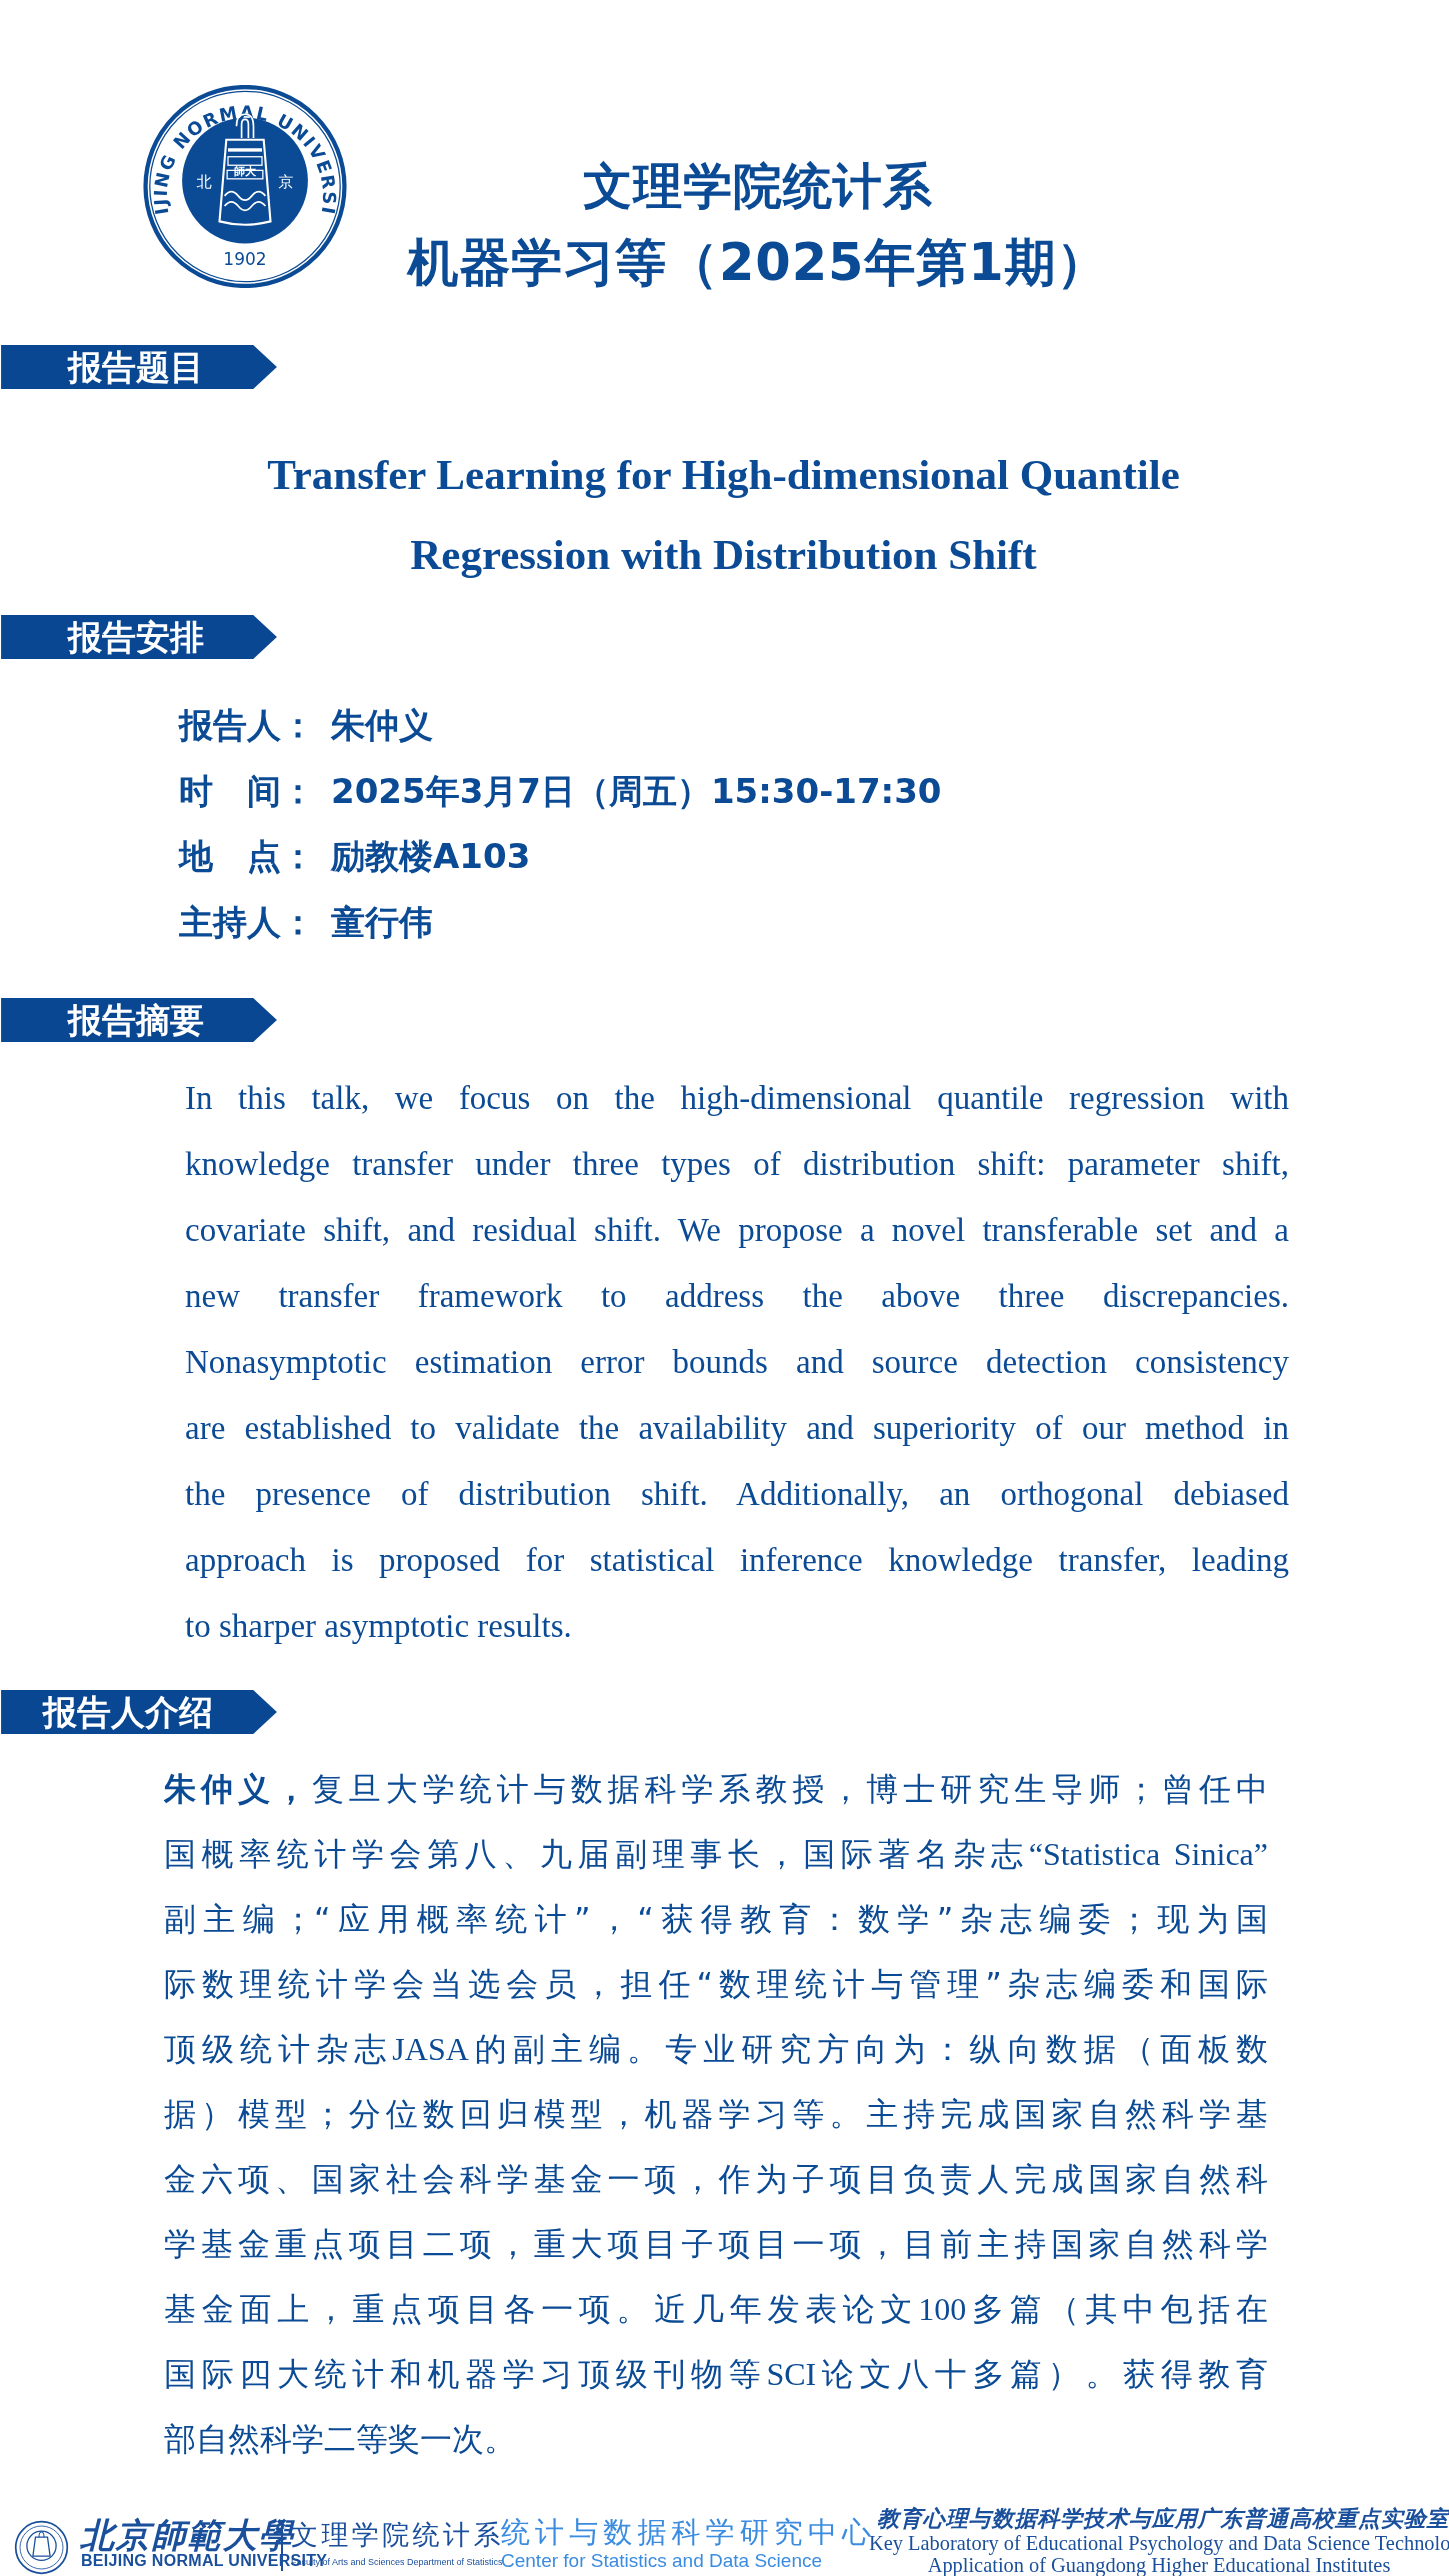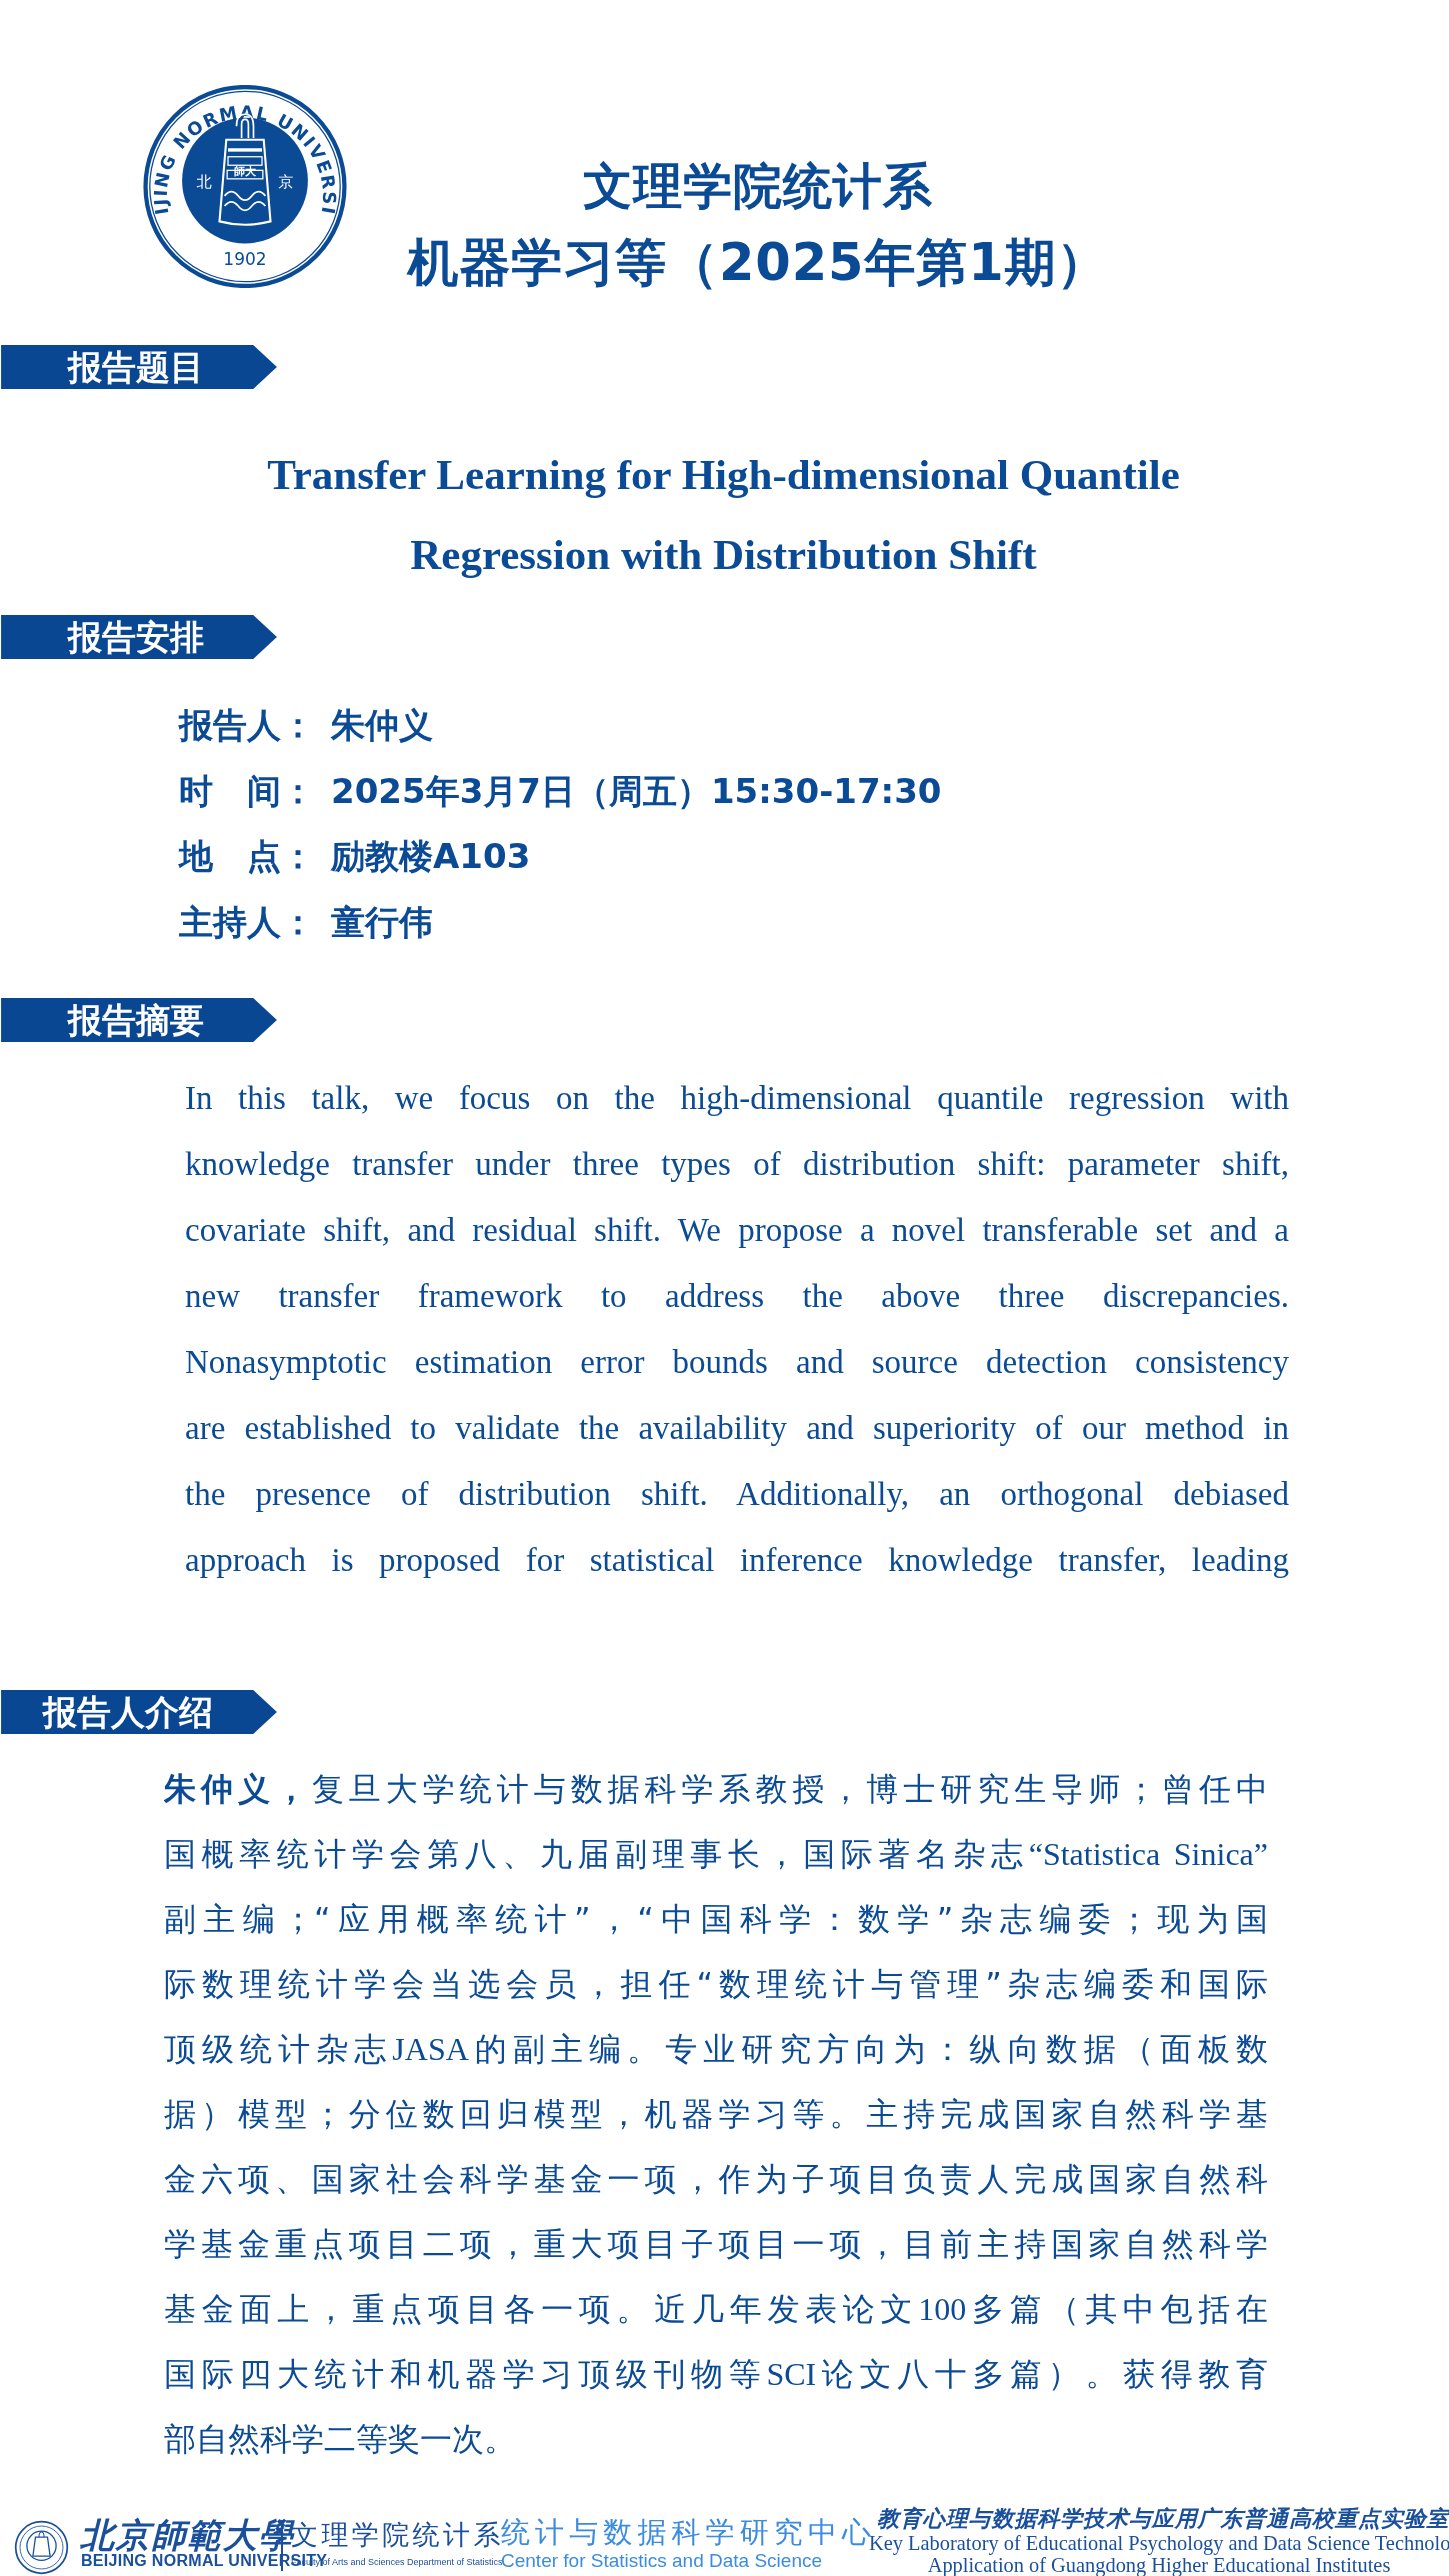--- a/index.html
+++ b/index.html
@@ -136,33 +136,34 @@
 
 <div class="abs abstract">
   <span class="line">In this talk, we focus on the high-dimensional quantile regression with</span>
   <span class="line">knowledge transfer under three types of distribution shift: parameter shift,</span>
   <span class="line">covariate shift, and residual shift. We propose a novel transferable set and a</span>
   <span class="line">new transfer framework to address the above three discrepancies.</span>
   <span class="line">Nonasymptotic estimation error bounds and source detection consistency</span>
   <span class="line">are established to validate the availability and superiority of our method in</span>
   <span class="line">the presence of distribution shift. Additionally, an orthogonal debiased</span>
   <span class="line">approach is proposed for statistical inference knowledge transfer, leading</span>
+  <span class="line last">to sharper asymptotic results.</span>
 </div>
 
 <div class="abs banner wide" style="top:1690px;">
   <svg width="278" height="44" viewBox="0 0 326 52">
       <polygon points="0,0 298,0 326,26 298,52 0,52" fill="#0a4793"></polygon>
     </svg>
   <span class="banner-label">报告人介绍</span>
 </div>
 
 <div class="abs bio">
   <span class="line"><span class="name">朱仲义，</span><span>复旦大学统计与数据科学系教授，博士研究生导师；曾任中</span></span>
   <span class="line"><span>国概率统计学会第八、九届副理事长，国际著名杂志</span><span class="serif">“Statistica Sinica”</span></span>
-  <span class="line">副主编；“应用概率统计”，“中国科学：数学”杂志编委；现为国</span>
+  <span class="line">副主编；“应用概率统计”，“获得教育：数学”杂志编委；现为国</span>
   <span class="line">际数理统计学会当选会员，担任“数理统计与管理”杂志编委和国际</span>
   <span class="line"><span>顶级统计杂志</span><span class="serif">JASA</span><span>的副主编。专业研究方向为：纵向数据（面板数</span></span>
   <span class="line">据）模型；分位数回归模型，机器学习等。主持完成国家自然科学基</span>
   <span class="line">金六项、国家社会科学基金一项，作为子项目负责人完成国家自然科</span>
   <span class="line">学基金重点项目二项，重大项目子项目一项，目前主持国家自然科学</span>
   <span class="line"><span>基金面上，重点项目各一项。近几年发表论文</span><span class="serif">100</span><span>多篇（其中包括在</span></span>
   <span class="line"><span>国际四大统计和机器学习顶级刊物等</span><span class="serif">SCI</span><span>论文八十多篇）。获得教育</span></span>
   <span class="line last">部自然科学二等奖一次。</span>
 </div>
 

